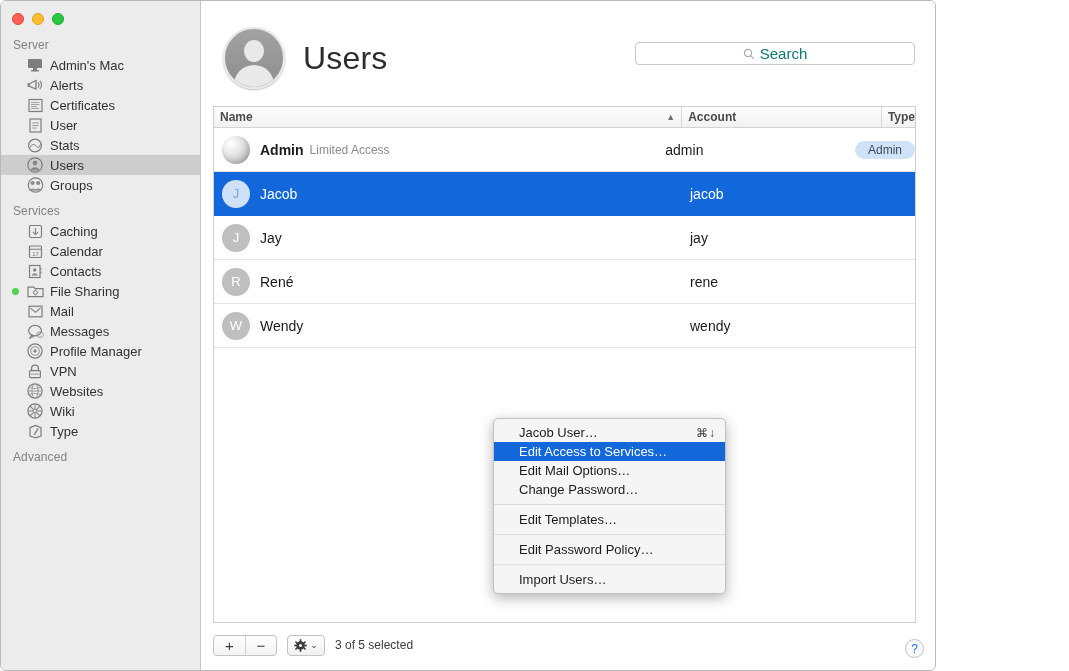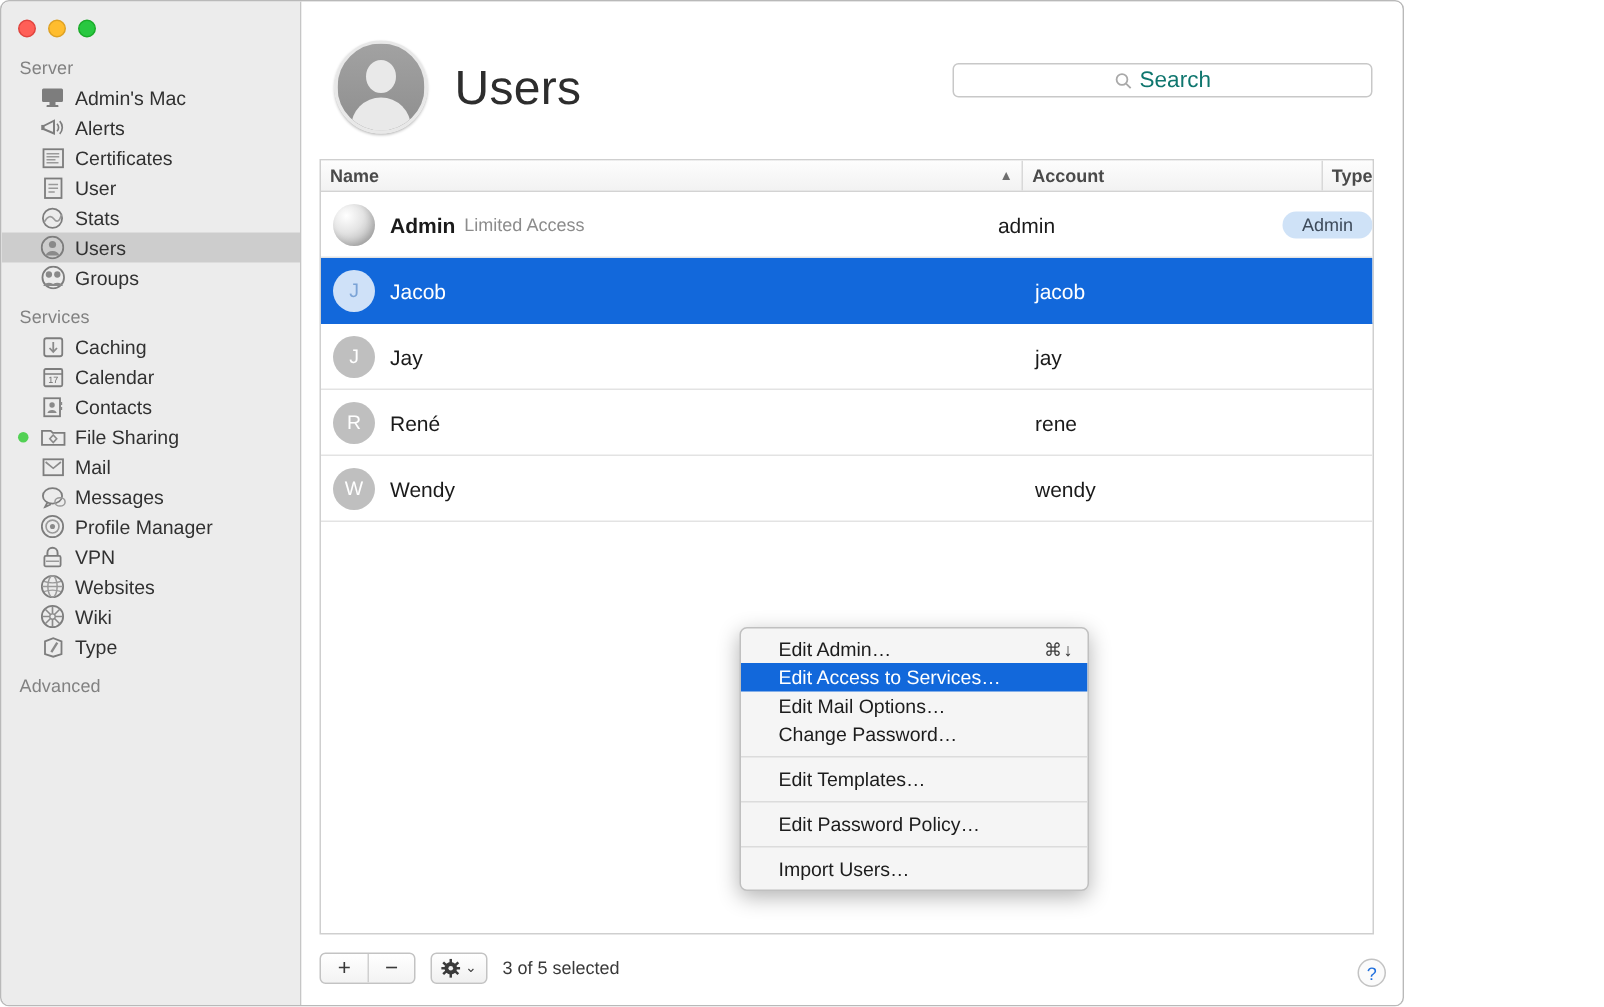--- a/index.html
+++ b/index.html
@@ -608,21 +608,21 @@
         </svg>
         <span style="font-size:9px;color:#3a3a3a;">⌄</span>
       </div>
       <div class="sel-status">3 of 5 selected</div>
     </div>
 
     <div class="help-btn">?</div>
 
     <div class="ctxmenu" id="ctxmenu">
         <div class="mi">
-          <span>Edit Admin…</span>
+          <span>Jacob User…</span>
           <span class="shortcut">⌘↓</span>
         </div>
         <div class="mi hl">
           <span>Edit Access to Services…</span>
         </div>
         <div class="mi">
           <span>Edit Mail Options…</span>
         </div>
         <div class="mi">
           <span>Change Password…</span>

